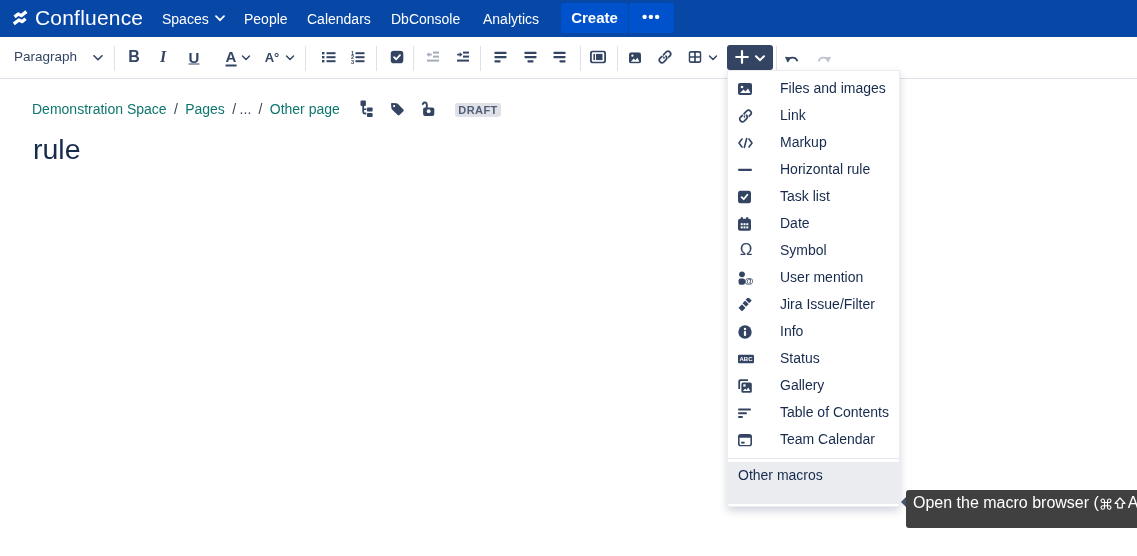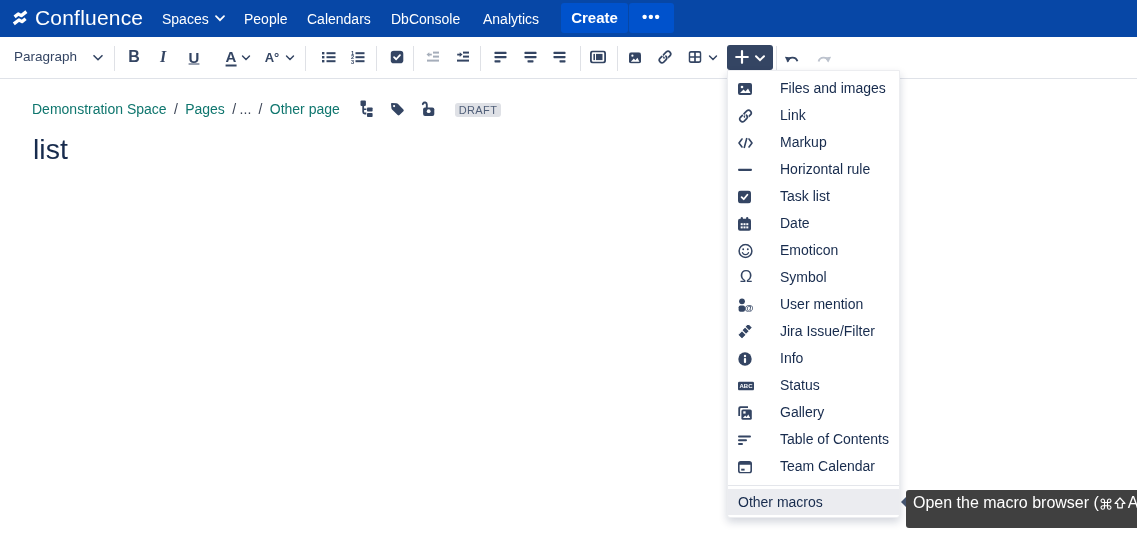--- a/index.html
+++ b/index.html
@@ -19,31 +19,31 @@
 .tb { position:absolute; transform:translate(-50%,-50%); color:#344563; }
 .tbsep { position:absolute; top:46px; width:1px; height:25px; background:#DFE1E6; }
 #paragraph { position:absolute; left:14px; top:49px; font-size:13.5px; color:#344563; }
 
 
 #crumbs { position:absolute; left:32px; top:101px; font-size:14px; color:#3B4456; white-space:nowrap; }
 #crumbs a { color:#0f766e; text-decoration:none; }
 #crumbs s { display:inline-block; width:7.3px; }
 #crumbs b { display:inline-block; width:3.6px; }
 .bcicon { position:absolute; color:#344563; }
-#draft { position:absolute; left:455px; top:103px; width:46px; height:14px; background:#DFE1E6; border-radius:3px; color:#505F79; font-size:11px; font-weight:400; text-align:center; line-height:14px; letter-spacing:0.4px; }
+#draft { position:absolute; left:455px; top:103px; width:46px; height:14px; background:#DFE1E6; border-radius:3px; color:#505F79; font-size:11px; font-weight:700; text-align:center; line-height:14px; letter-spacing:0.4px; }
 
 
 #title { position:absolute; left:33px; top:133px; font-size:28.5px; color:#172B4D; }
 
 
 #menu { position:absolute; left:727px; top:70px; width:173px;  background:#fff; border:1px solid #ECEDF0; border-radius:0 0 3px 3px; box-shadow:0 4px 8px rgba(9,30,66,0.18); padding:4px 0 2px 0; }
 .mi { position:relative; height:27px; line-height:27px; padding-left:52px; font-size:14px; color:#172B4D; white-space:nowrap; }
 .mi svg { position:absolute; left:10px; top:50%; transform:translateY(-50%); color:#344563; display:block; }
 #menu hr { border:none; border-top:1px solid #E4E6EB; margin:5px 0 3px 0; }
-#other-macros { height:26px; line-height:26px; padding-left:10px; font-size:14px; color:#172B4D; background:#EBECF0; }
+#other-macros { height:42px; line-height:26px; padding-left:10px; font-size:14px; color:#172B4D; background:#EBECF0; }
 
 
 #tooltip { position:absolute; left:906px; top:490px; height:38px; background:#404040; border-radius:3px; color:#fff; font-size:16px; line-height:25px; padding:0 7px; white-space:nowrap; }
 #tooltip:before { content:""; position:absolute; left:-5px; top:7px; border-top:5px solid transparent; border-bottom:5px solid transparent; border-right:5px solid #44546F; }
 </style>
 </head>
 <body>
 <div id="page">
 
   <div id="nav">
@@ -207,21 +207,21 @@
       <path fill="#344563" d="M1 1.8 a0.9 0.9 0 0 1 0.9-0.9 l4.6 0.3 a2 2 0 0 1 1.3 0.6 l5.6 5.6 a1.3 1.3 0 0 1 0 1.8 l-3.9 3.9 a1.3 1.3 0 0 1-1.8 0 L2 7.4 a2 2 0 0 1-0.6-1.3 Z"></path>
       <circle cx="4.1" cy="4.1" r="1.1" fill="#fff"></circle>
     </svg>
   <svg class="bcicon" style="left:421px; top:100px;" width="14" height="17" viewBox="0 0 14 17">
       <path fill="none" stroke="#344563" stroke-width="1.9" stroke-linecap="round" d="M5.8 8 V4.4 A2 2 0 0 0 2.1 3.4 L1.8 4.2"></path>
       <rect x="2.1" y="7.4" width="11.2" height="8.5" rx="1.9" fill="#344563"></rect>
       <circle cx="7.7" cy="11.2" r="1.9" fill="#fff"></circle>
     </svg>
   <div id="draft">DRAFT</div>
 
-  <div id="title">list</div>
+  <div id="title">rule</div>
 
   <div id="menu">
     <div class="mi"><svg width="14" height="12" viewBox="0 0 14 12">
           <rect x="0" y="0" width="14" height="12" rx="2" fill="#344563"></rect>
           <circle cx="4" cy="4" r="1.3" fill="#fff"></circle>
           <path d="M2 10 L5.5 6.5 L7.5 8.5 L10 5.5 L12.5 10 Z" fill="#fff"></path>
         </svg>Files and images</div>
     <div class="mi"><svg width="15" height="15" viewBox="0 0 15 15">
           <g fill="none" stroke-linecap="round">
             <path stroke="#344563" stroke-width="1.7" d="M6.6 8.4 a2.7 2.7 0 0 1 0-3.8 l2.2-2.2 a2.7 2.7 0 0 1 3.8 3.8 l-2 2"></path>
@@ -251,26 +251,20 @@
           </g>
           <g fill="#fff">
             <rect x="2.7" y="6.2" width="2" height="2"></rect>
             <rect x="5.5" y="6.2" width="2" height="2"></rect>
             <rect x="8.3" y="6.2" width="2" height="2"></rect>
             <rect x="2.7" y="9.4" width="2" height="2"></rect>
             <rect x="5.5" y="9.4" width="2" height="2"></rect>
             <rect x="8.3" y="9.4" width="2" height="2"></rect>
           </g>
         </svg>Date</div>
-    <div class="mi"><svg width="15" height="15" viewBox="0 0 15 15">
-          <circle cx="7.5" cy="7.5" r="6.4" fill="none" stroke="#344563" stroke-width="1.5"></circle>
-          <circle cx="5.2" cy="5.8" r="0.95" fill="#344563"></circle>
-          <circle cx="9.8" cy="5.8" r="0.95" fill="#344563"></circle>
-          <path fill="none" stroke="#344563" stroke-width="1.3" stroke-linecap="round" d="M4.5 9.2 a3.3 3.3 0 0 0 6 0"></path>
-        </svg>Emoticon</div>
     <div class="mi"><div style="position:absolute; left:10px; top:0; width:16px; text-align:center; font-size:17px; font-weight:400; color:#344563; line-height:26px;">Ω</div>Symbol</div>
     <div class="mi"><svg width="15" height="14" viewBox="0 0 15 14">
           <g fill="#344563">
             <circle cx="4" cy="3.3" r="2.9"></circle>
             <rect x="0.6" y="7.4" width="6.4" height="6.3" rx="1.8"></rect>
             <text x="6.4" y="13.2" font-size="9.2" font-weight="bold" font-family="Liberation Sans">@</text>
           </g>
         </svg>User mention</div>
     <div class="mi"><svg width="15" height="16" viewBox="0 0 15 16">
           <g fill="#344563" stroke="#fff" stroke-width="1.1">

